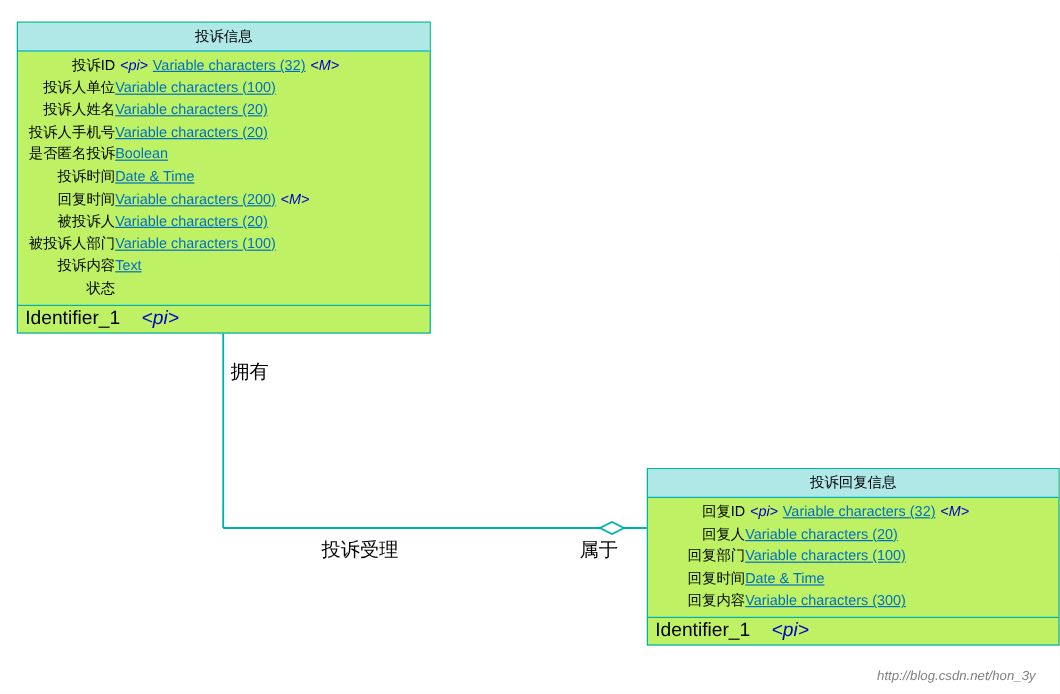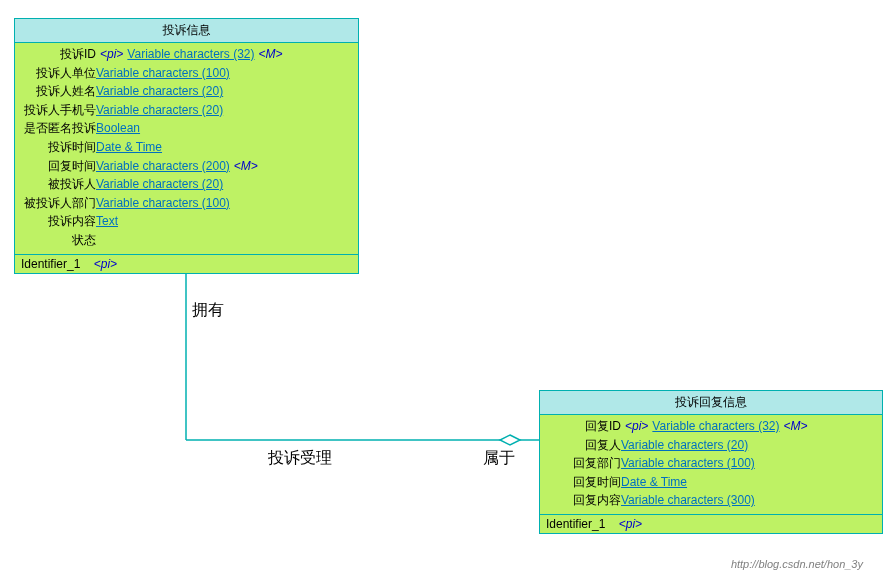--- a/index.html
+++ b/index.html
@@ -57,21 +57,21 @@
     }
     .entity-row .col-extra {
       color: #0000cc;
       font-style: italic;
       margin-left: 4px;
     }
     .entity-footer {
       border-top: 1.5px solid #00b0b0;
       padding: 2px 6px;
       color: #000;
-      font-size: 12px;
+      font-size: 16px;
     }
     .footer-tag {
       color: #0000cc;
       font-style: italic;
     }
 
     
     .lines-svg {
       position: absolute;
       top: 0; left: 0;

